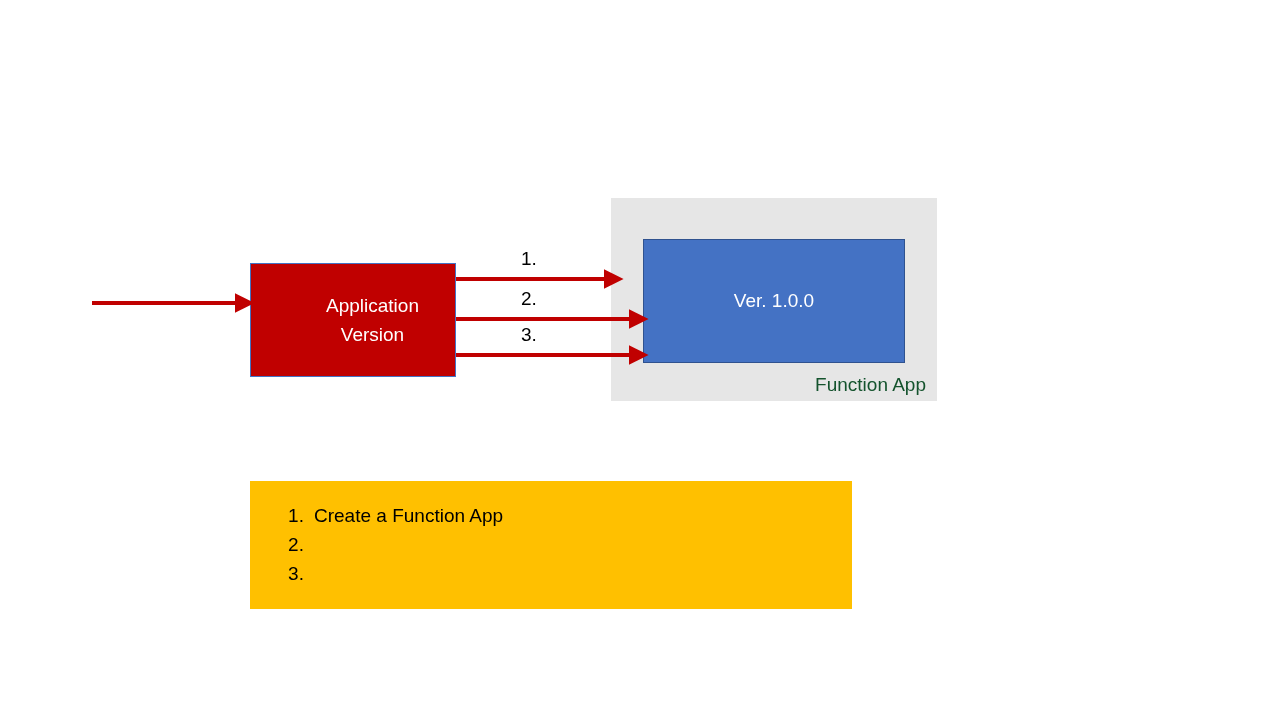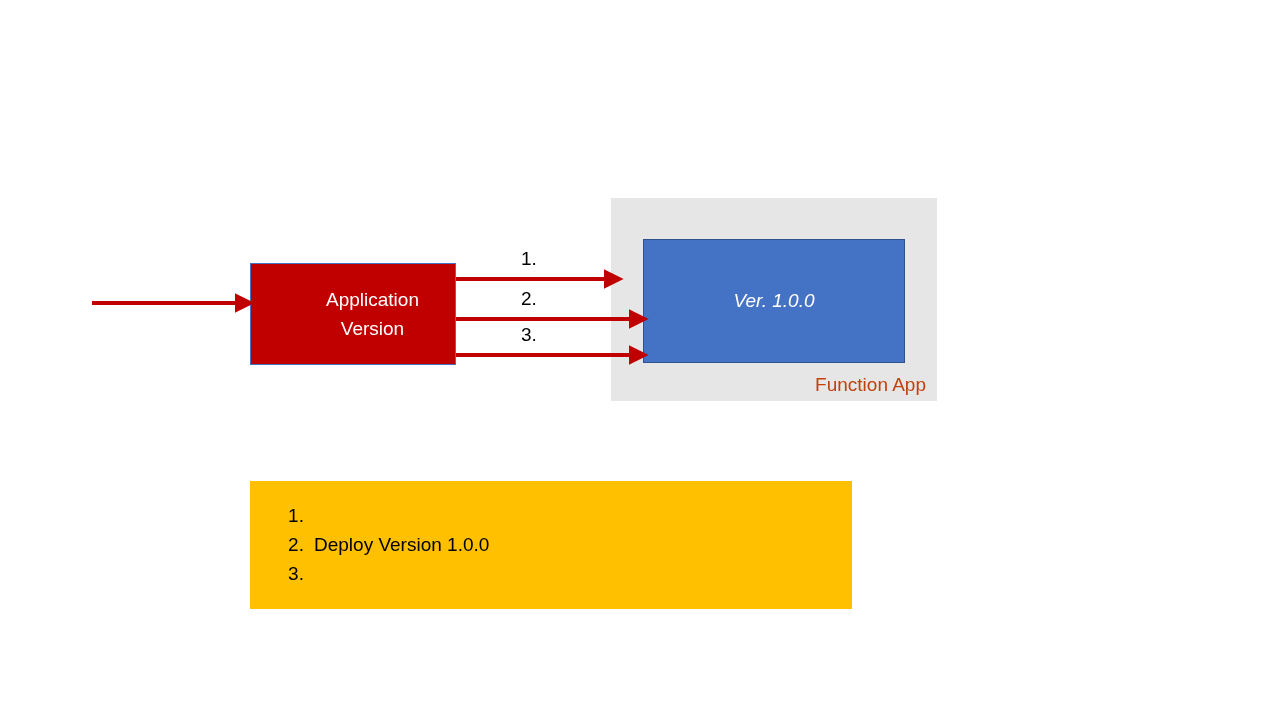--- a/index.html
+++ b/index.html
@@ -25,21 +25,21 @@
     display: flex;
     align-items: center;
     justify-content: center;
     text-align: center;
   }
 
   .router-box {
     left: 250px;
     top: 263px;
     width: 206px;
-    height: 102px;
+    height: 114px;
     background: #C00000;
     border: 1px solid #4472C4;
     color: #ffffff;
     font-size: 19px;
     line-height: 29px;
     flex-direction: column;
     z-index: 4;
     padding-left: 39px;
   }
 
@@ -50,35 +50,34 @@
     height: 203px;
     background: #E6E6E6;
     z-index: 1;
   }
 
   .fnapp-label {
     position: absolute;
     right: 11px;
     bottom: 5px;
     font-size: 19px;
-    color: #c2410c;
+    color: #14532d;
     white-space: nowrap;
   }
 
   .version-box {
     left: 643px;
     top: 239px;
     width: 262px;
     height: 124px;
     background: #4472C4;
     border: 1px solid #2F528F;
     color: #ffffff;
     font-size: 19px;
     z-index: 3;
-    font-style: italic;
   }
 
   .legend-box {
     left: 250px;
     top: 481px;
     width: 602px;
     height: 128px;
     background: #FFC000;
     display: block;
     z-index: 2;
@@ -160,24 +159,24 @@
   </svg>
 
   <span class="arrow-label" style="left:521px; top:248px;">1.</span>
   <span class="arrow-label" style="left:521px; top:288px;">2.</span>
   <span class="arrow-label" style="left:521px; top:324px;">3.</span>
 
   <div class="shape legend-box">
     <div class="legend-list">
       <div class="legend-row">
         <span class="legend-num">1.</span>
+        <span class="legend-text">Create a Function App</span>
       </div>
       <div class="legend-row">
         <span class="legend-num">2.</span>
-        <span class="legend-text">Deploy Version 1.0.0</span>
       </div>
       <div class="legend-row">
         <span class="legend-num">3.</span>
       </div>
     </div>
   </div>
 
 </div>
 
 </body></html>

